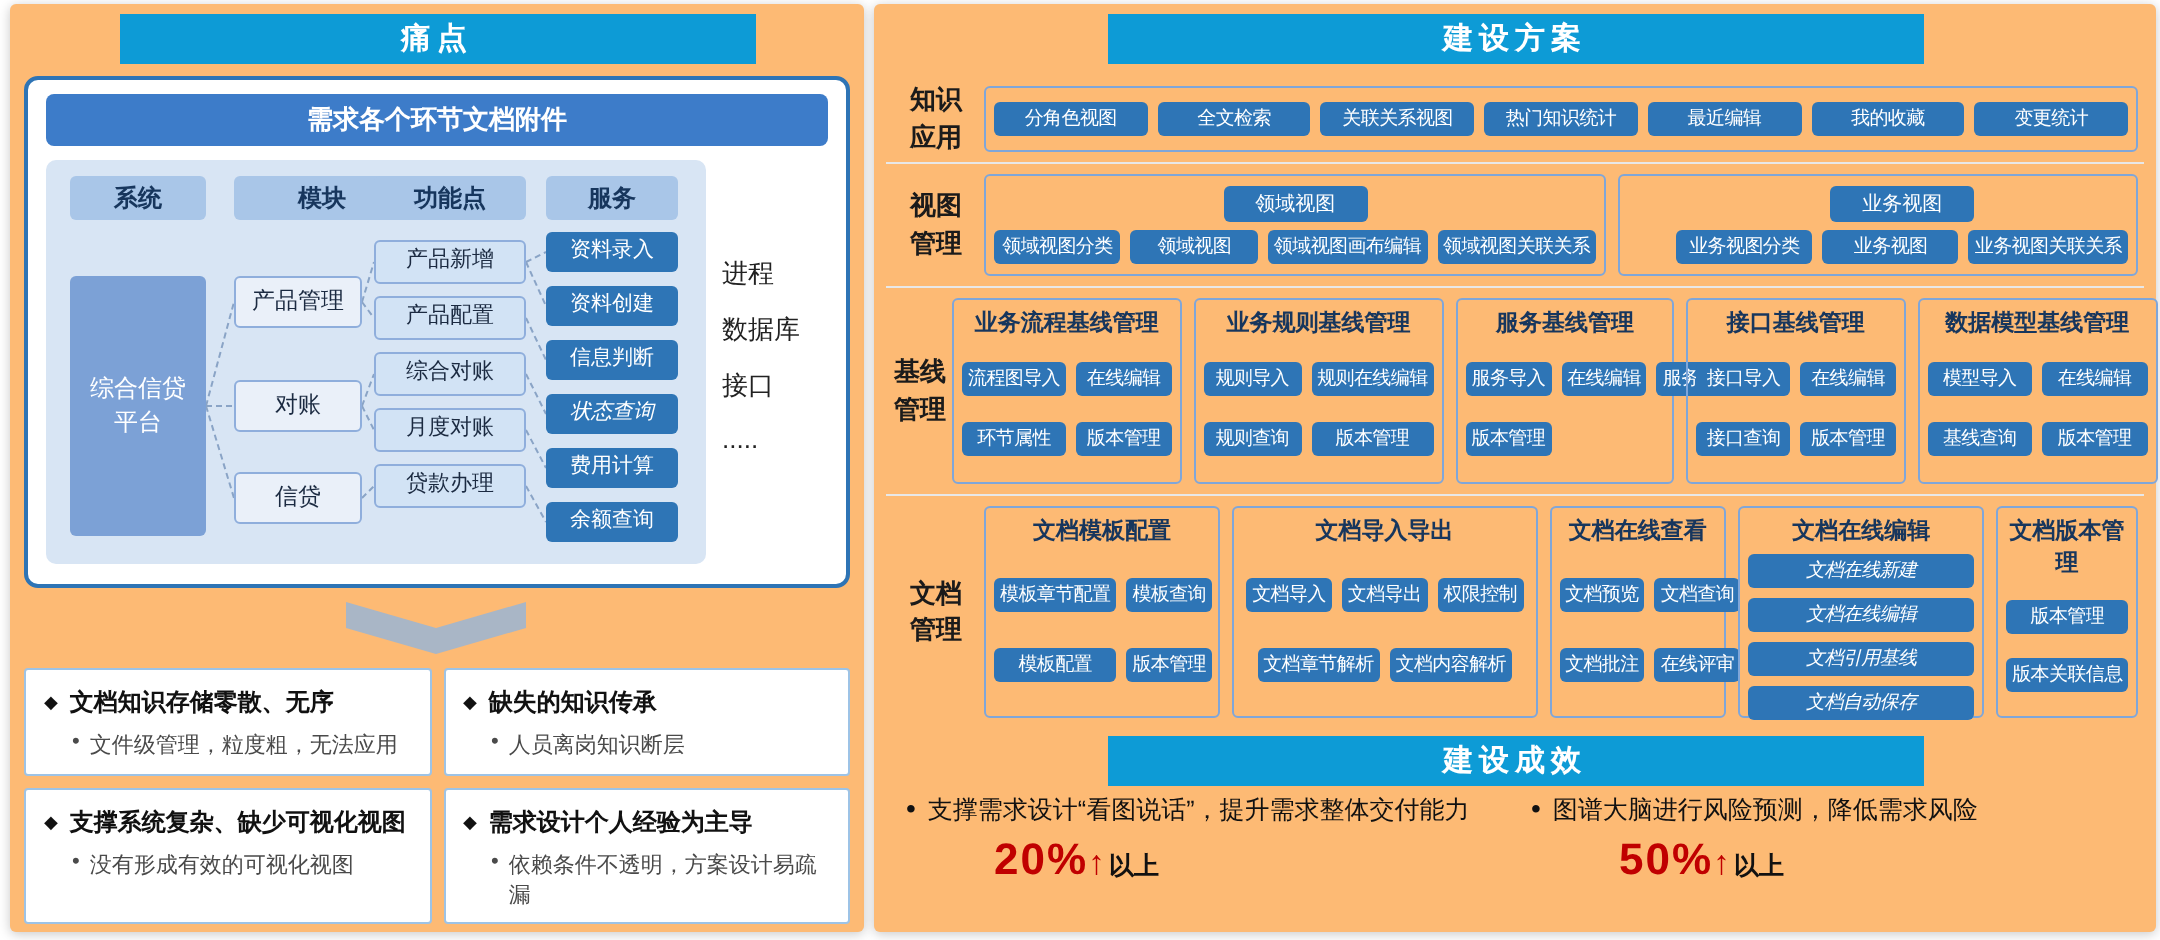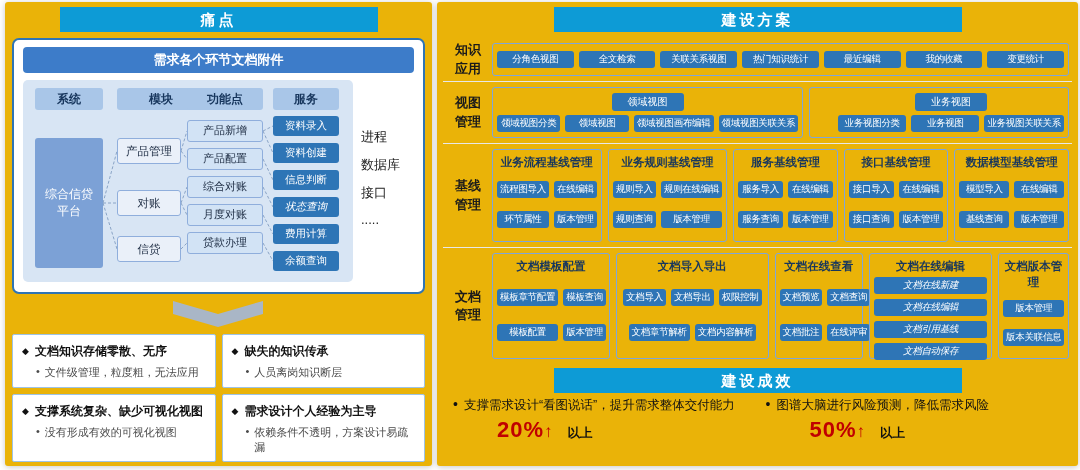--- a/index.html
+++ b/index.html
@@ -1,19 +1,19 @@
 <!DOCTYPE html>
 <html style="--banner: #0D9BD6; --button: #2E75B6; --panel-bg: #D8E5F4; --group-border: #7FA6D9; --metric-red: #C00000;"><head>
 <meta charset="utf-8">
 <style>
 *{margin:0;padding:0;box-sizing:border-box}
 html,body{background:#fff}
 body{font-family:"Liberation Sans","DejaVu Sans",sans-serif}
 .stage{position:relative;width:1080px;height:470px;background:#fff;overflow:hidden}
-.card{position:absolute;top:2px;height:464px;background:#eab308;box-shadow:0 1px 6px rgba(0,0,0,.22);border-radius:3px}
+.card{position:absolute;top:2px;height:464px;background:#fdba74;box-shadow:0 1px 6px rgba(0,0,0,.22);border-radius:3px}
 .card-left{left:5px;width:427px}
 .card-right{left:437px;width:641px}
 .banner{position:absolute;left:50%;transform:translateX(-50%);background:var(--banner);color:#fff;font-weight:bold;font-size:15px;text-align:center;height:25px;line-height:25px;letter-spacing:3px}
 .top-banner{top:5px}
 .card-left .banner{width:318px}
 .card-right .banner{width:408px}
 .results-banner{top:366px}
 
 .diagram{position:absolute;left:7px;top:36px;width:413px;height:256px;border:2px solid #2E74B5;border-radius:7px;background:#fff}
 .diagram-title{position:absolute;left:9px;top:7px;width:391px;height:26px;background:#3D7CC9;color:#fff;font-weight:bold;font-size:13px;text-align:center;line-height:26px;border-radius:4px}
@@ -47,21 +47,21 @@
 .group-grid{display:grid;gap:5px;flex:1;align-content:space-evenly}
 .group-flexwrap{display:flex;flex-wrap:wrap;gap:5px;flex:1;align-content:space-evenly;justify-content:center}
 .btn{background:var(--button);color:#fff;font-size:9.5px;letter-spacing:-0.3px;border-radius:3px;padding:2px 3px;text-align:center;white-space:nowrap;display:flex;align-items:center;justify-content:center;min-height:17px}
 .results{position:absolute;left:8px;top:394px;width:625px;display:flex}
 .result-item{flex:1;padding:0 8px}
 .result-text{font-size:12.5px;color:#111;display:flex;gap:6px;line-height:1.45}
 .result-text .dot{font-size:14px;line-height:16px}
 .result-metric{margin-top:3px;padding-left:44px;display:flex;align-items:baseline}
 .metric-value{color:var(--metric-red);font-weight:bold;font-size:22px;letter-spacing:1px}
 .metric-arrow{color:var(--metric-red);font-weight:bold;font-size:17px}
-.metric-suffix{color:#111;font-size:12.5px;font-weight:bold;margin-left:15px}
+.metric-suffix{color:#111;font-size:12.5px;font-weight:bold;margin-left:2px}
 </style>
 </head>
 <body>
 
 <div class="stage">
 
   <section class="card card-left">
     <div class="banner top-banner">痛点</div>
 
     <div class="diagram">
@@ -223,21 +223,21 @@
               <div class="group-title-text">业务规则基线管理</div>
               <div class="group-grid" style="grid-template-columns: repeat(2, 1fr);">
                 <div class="btn">规则导入</div>
                 <div class="btn">规则在线编辑</div>
                 <div class="btn">规则查询</div>
                 <div class="btn">版本管理</div>
               </div>
             </div>
             <div class="group" style="flex: 0.95 1 0%;">
               <div class="group-title-text">服务基线管理</div>
-              <div class="group-grid" style="grid-template-columns: repeat(2, 1fr);">
+              <div class="group-grid" style="grid-template-columns: repeat(3, 1fr);">
                 <div class="btn">服务导入</div>
                 <div class="btn">在线编辑</div>
                 <div class="btn">服务查询</div>
                 <div class="btn">版本管理</div>
               </div>
             </div>
             <div class="group" style="flex: 0.95 1 0%;">
               <div class="group-title-text">接口基线管理</div>
               <div class="group-grid" style="grid-template-columns: repeat(2, 1fr);">
                 <div class="btn">接口导入</div>

